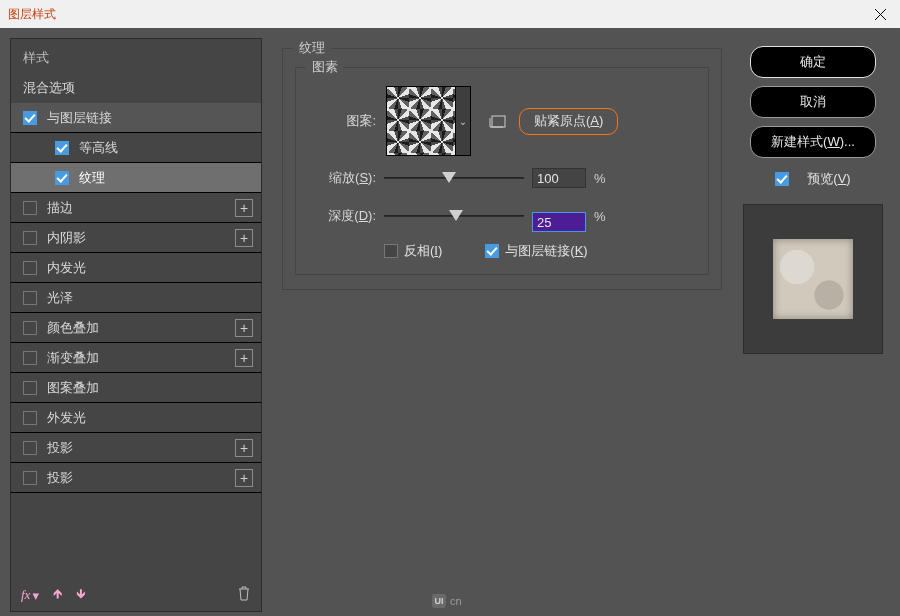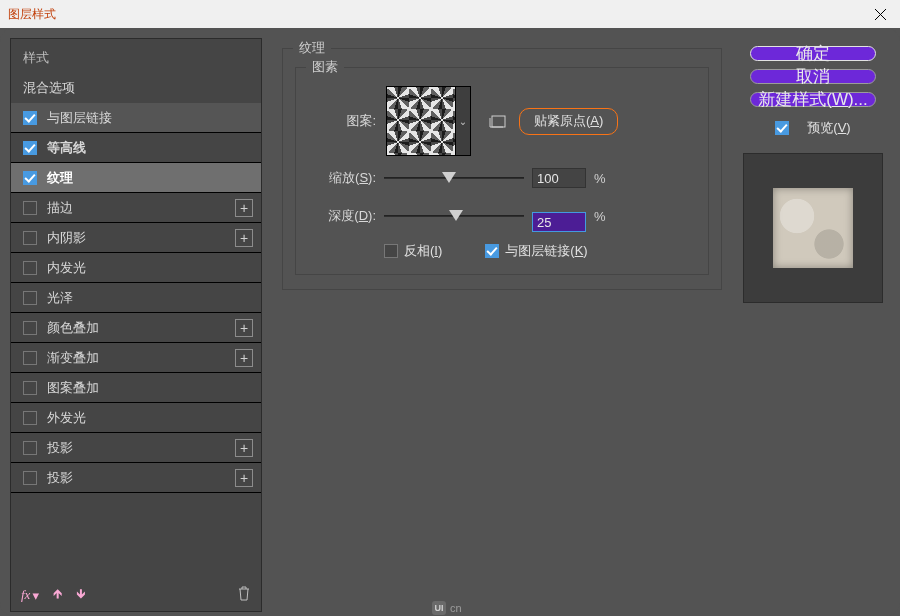--- a/index.html
+++ b/index.html
@@ -5,21 +5,21 @@
   * { box-sizing: border-box; margin: 0; padding: 0; font-family: "Microsoft YaHei", Arial, sans-serif; }
   body { width: 900px; height: 616px; background: #535353; color: #e0e0e0; font-size: 13px; overflow: hidden; }
   .titlebar { height: 28px; background: #f0f0f0; display: flex; align-items: center; justify-content: space-between; padding: 0 0 0 8px; color: #c2410c; font-size: 12px; }
   .tb-close { width: 40px; height: 28px; display: flex; align-items: center; justify-content: center; cursor: pointer; }
   .tb-close svg { stroke: #000; }
   .content { display: flex; height: 588px; padding: 10px 8px 4px 10px; background: #535353; border-radius: 14px; }
   .left-panel { width: 252px; background: #454545; border: 1px solid #2b2b2b; display: flex; flex-direction: column; }
   .lp-head { color: #bfbfbf; padding: 10px 10px 6px 12px; }
   .lp-row { display: flex; align-items: center; height: 30px; padding: 0 8px 0 12px; border-bottom: 1px solid #000000; }
   .lp-row.noborder { border-bottom: none; }
-  .lp-row.sub { padding-left: 12px; font-weight: bold; }
+  .lp-row.sub { padding-left: 44px; }
   .lp-row.selected { background: #6f6f6f; color: #fff; }
   .lp-row.active { background: #555555; }
   .chk { width: 14px; height: 14px; border: 1px solid #aaa; margin-right: 10px; position: relative; flex: 0 0 auto; background: #454545; }
   .chk.off { border: 1px solid #777; }
   .chk.checked { background: #489ae1; border-color: #489ae1; }
   .chk.checked::after { content: ""; position: absolute; left: 3px; top: 0px; width: 4px; height: 8px; border: solid #fff; border-width: 0 2px 2px 0; transform: rotate(42deg); }
   .lp-label { flex: 1; color: #d8d8d8; }
   .lp-row.selected .lp-label { color: #fff; }
   .plus { width: 18px; height: 18px; border: 1px solid #8c8c8c; display: flex; align-items: center; justify-content: center; color: #d0d0d0; font-size: 14px; line-height: 1; }
   .lp-footer { margin-top: auto; height: 32px; display: flex; align-items: center; padding: 0 10px; color: #f9a8d4; }
@@ -42,30 +42,30 @@
   .ctrl-row { display: flex; align-items: center; gap: 8px; margin-top: 12px; }
   .slider { position: relative; width: 140px; height: 16px; }
   .slider .track { position: absolute; left: 0; right: 0; top: 7px; height: 2px; background: #2e2e2e; border-top: 1px solid #222; }
   .slider .thumb { position: absolute; top: 2px; width: 0; height: 0; border-left: 7px solid transparent; border-right: 7px solid transparent; border-top: 11px solid #d0d0d0; transform: translateX(-7px); }
   .numinput { width: 54px; height: 20px; background: #444; border: 1px solid #333; color: #e6e6e6; padding: 1px 4px; font-size: 13px; }
   .numinput.focus { background: #4c1d95; border: 1px solid #439ae0; margin-top: 12px; }
   .unit { color: #d0d0d0; }
   .opt-row { display: flex; align-items: center; gap: 24px; margin: 10px 0 0 76px; }
   .opt-row .chk { margin-right: 6px; }
   .right-panel { width: 160px; padding: 8px 6px 0 8px; display: flex; flex-direction: column; align-items: center; gap: 8px; }
-  .r-btn { width: 126px; height: 15px; background: #6d28d9; color: #e8e8e8; border: 1px solid #9b9b9b; border-radius: 13px; cursor: pointer; display: flex; align-items: center; justify-content: center; font-size: 17px; }
+  .r-btn { width: 126px; height: 32px; background: #000000; color: #e8e8e8; border: 1px solid #9b9b9b; border-radius: 13px; cursor: pointer; display: flex; align-items: center; justify-content: center; font-size: 13px; }
   .r-btn.primary { border: 1px solid #e2e2e2; }
   .prev-row { display: flex; align-items: center; gap: 8px; margin-top: 4px; }
   .preview-box { width: 140px; height: 150px; border: 1px solid #2c2c2c; background: #3c3c3c; margin-top: 8px; display: flex; align-items: center; justify-content: center; }
   .preview-inner { width: 80px; height: 80px; background: #d0c9bc; background-image:
       radial-gradient(circle at 30% 35%, rgba(255,255,255,0.3) 0 22%, transparent 23%),
       radial-gradient(circle at 70% 70%, rgba(0,0,0,0.12) 0 18%, transparent 19%);
     box-shadow: inset 0 0 8px rgba(0,0,0,0.35); }
   .underline { text-decoration: underline; }
-  .watermark { position: absolute; bottom: 1px; left: 432px; color: #9c9c9c; font-size: 11px; display: flex; align-items: center; gap: 4px; }
+  .watermark { position: absolute; bottom: 8px; left: 432px; color: #9c9c9c; font-size: 11px; display: flex; align-items: center; gap: 4px; }
   .watermark-icon { width: 14px; height: 14px; border-radius: 3px; background: #6a6a6a; color: #d0d0d0; display: flex; align-items: center; justify-content: center; font-size: 9px; font-weight: bold; }
 </style>
 </head>
 <body>
 
 <div class="titlebar">
   <span>图层样式</span>
   <div class="tb-close">
     <svg width="11" height="11" viewBox="0 0 11 11">
         <line x1="0" y1="0" x2="11" y2="11" stroke-width="1"></line>

